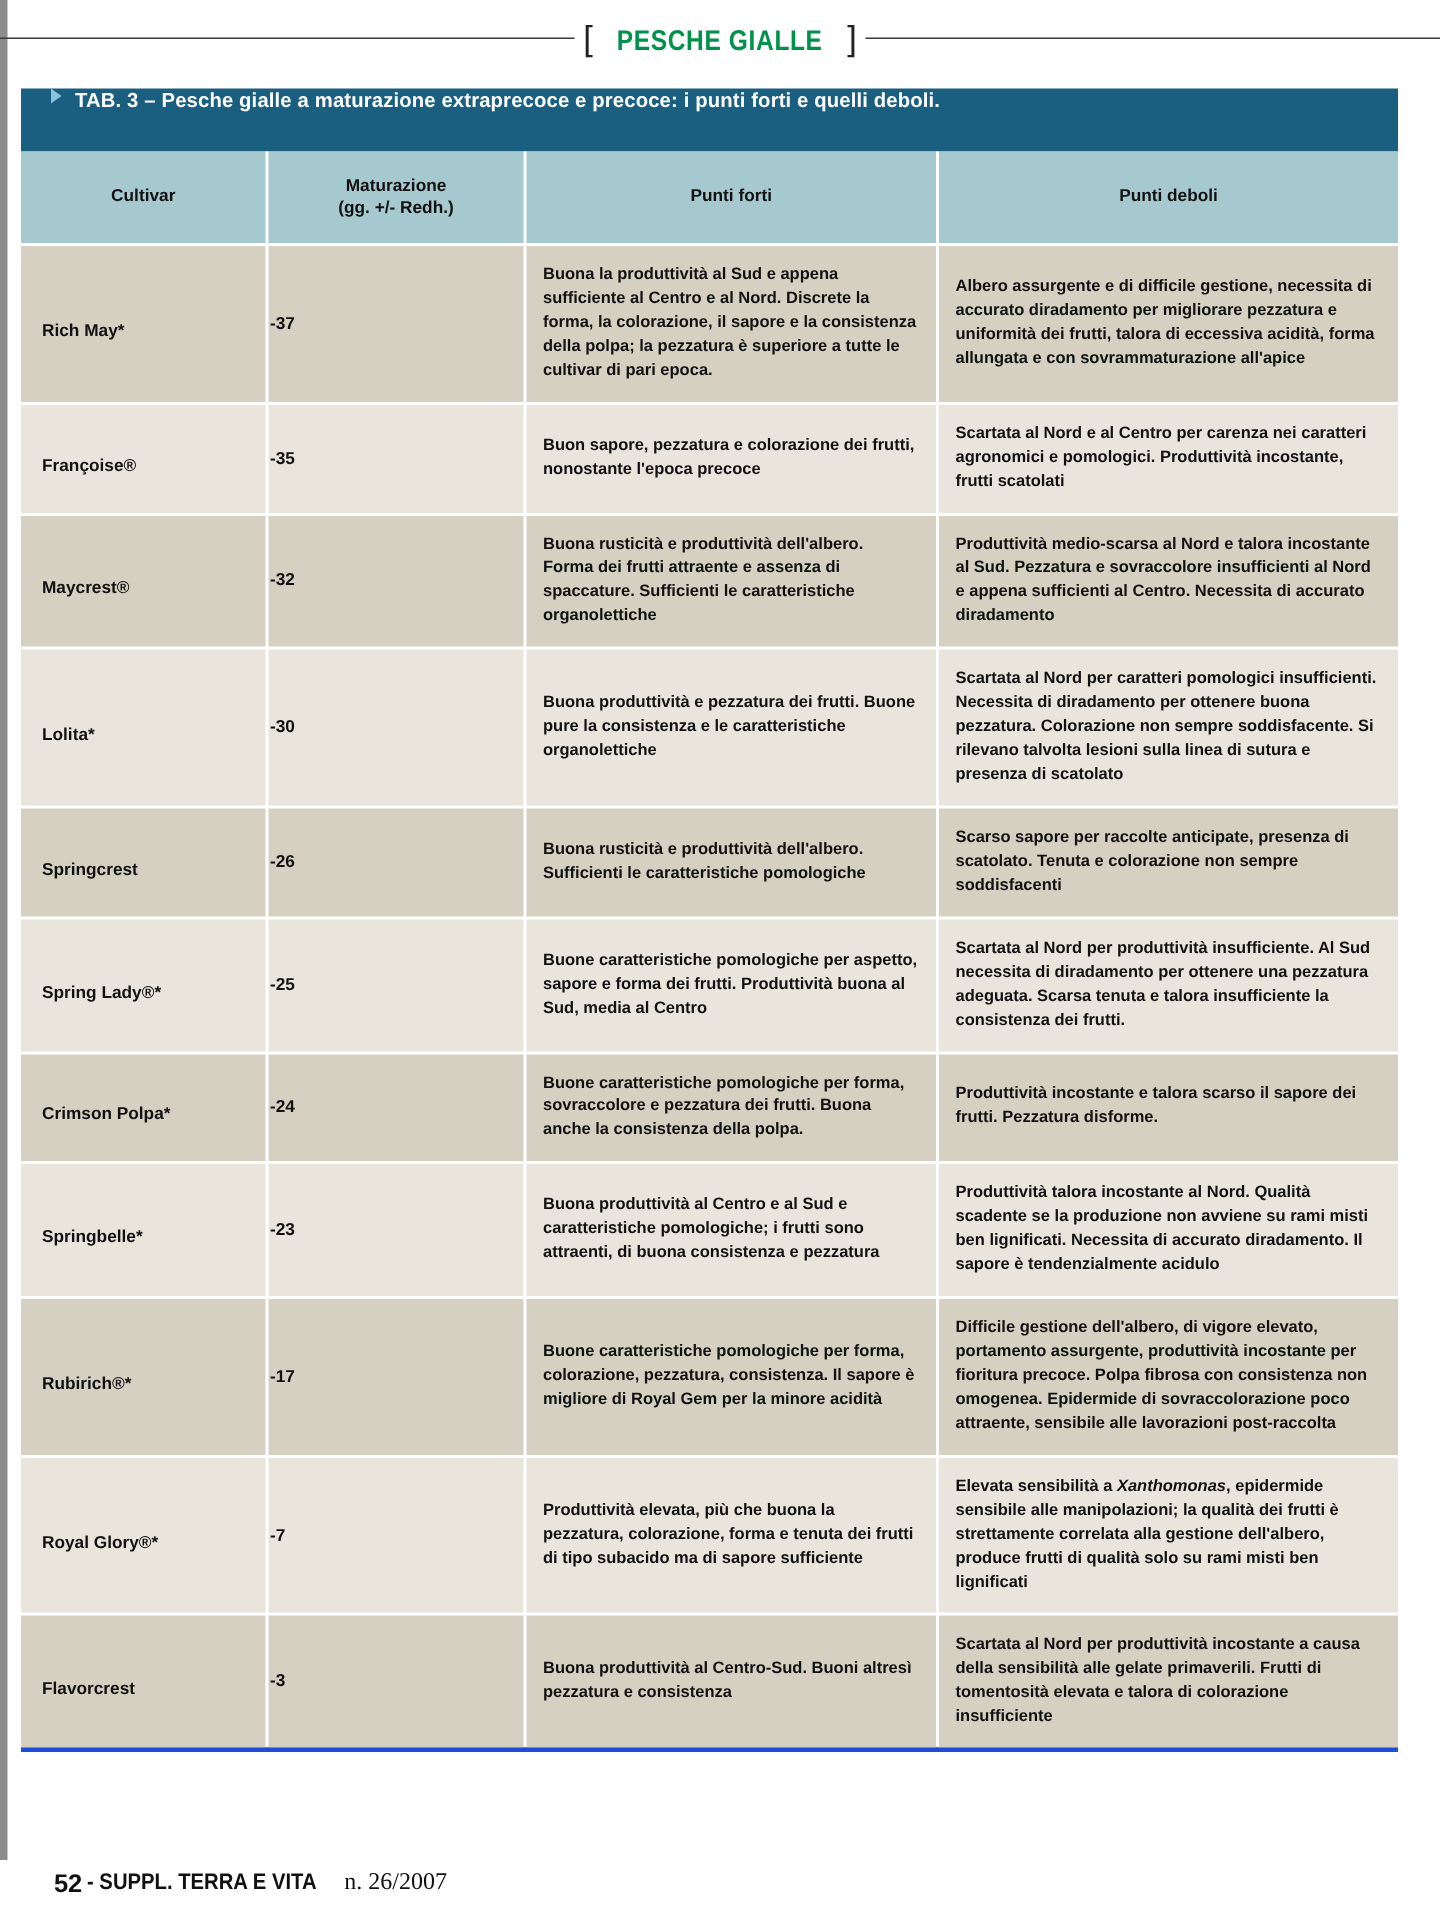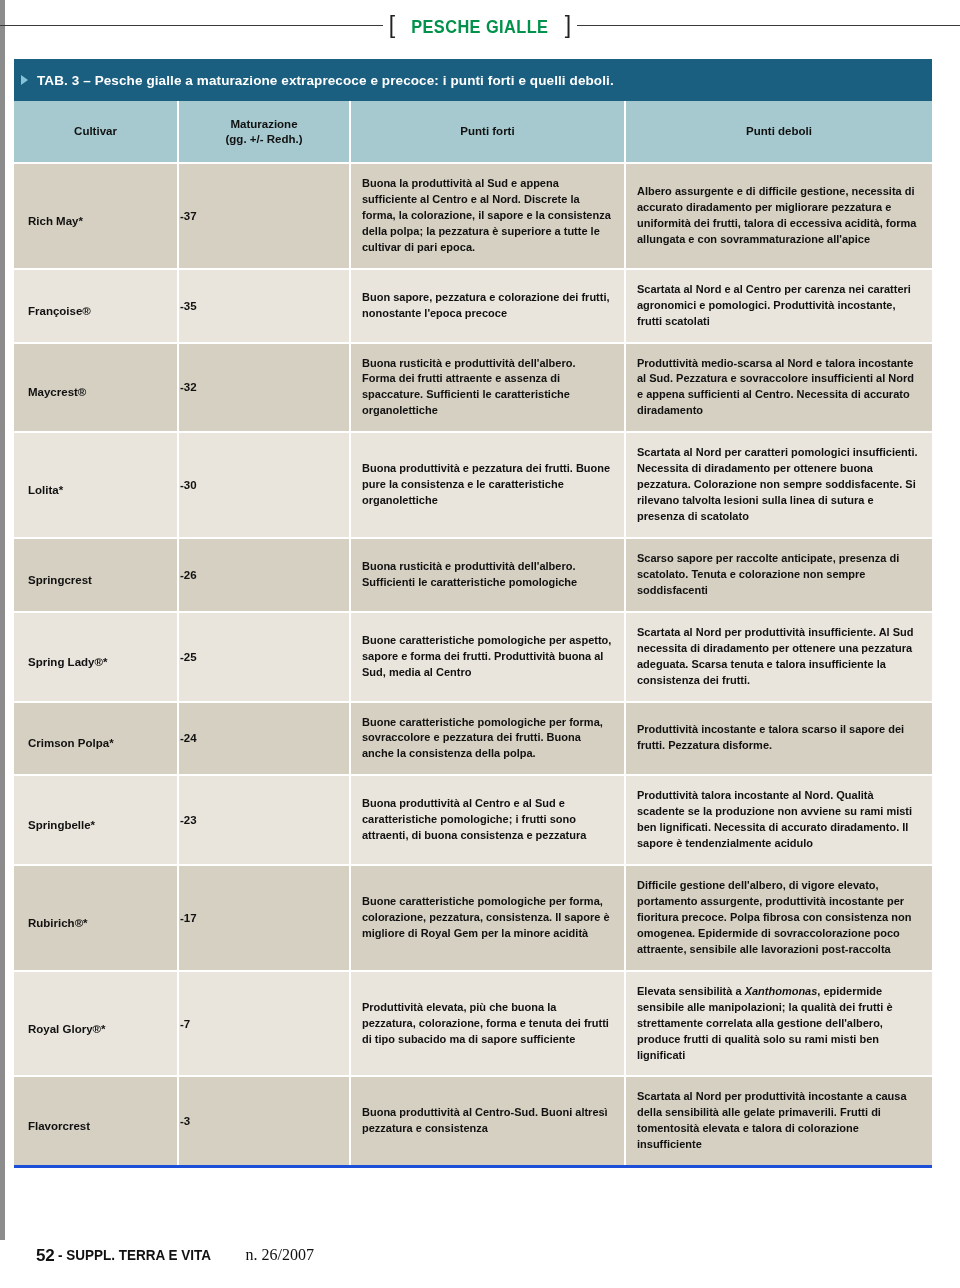--- a/index.html
+++ b/index.html
@@ -71,22 +71,21 @@
     top: 59px;
     width: 918px;
   }
 
   
   .tbl-title {
     background: #1a5f7f;
     color: #ffffff;
     height: 42px;
     display: flex;
-    align-items: center;
-    padding-left: 7px;
+    padding-left: 20px;
     box-sizing: border-box;
   }
   .tbl-title .bullet {
     display: inline-block;
     width: 0; height: 0;
     border-left: 7px solid #88c3da;
     border-top: 5px solid transparent;
     border-bottom: 5px solid transparent;
     margin-right: 9px;
   }
@@ -173,21 +172,21 @@
     font-weight: bold;
     color: #111;
     margin-left: 3px;
     transform: scaleX(0.9);
     transform-origin: left center;
   }
   .footer .iss {
     font-family: "Liberation Serif", serif;
     font-size: 16px;
     color: #111;
-    margin-left: 18px;
+    margin-left: 2px;
   }
 </style>
 </head>
 <body>
 
 <div class="page-edge"></div>
 
 <div class="running-head">
   <div class="rh-rule"></div>
   <div class="rh-label">

